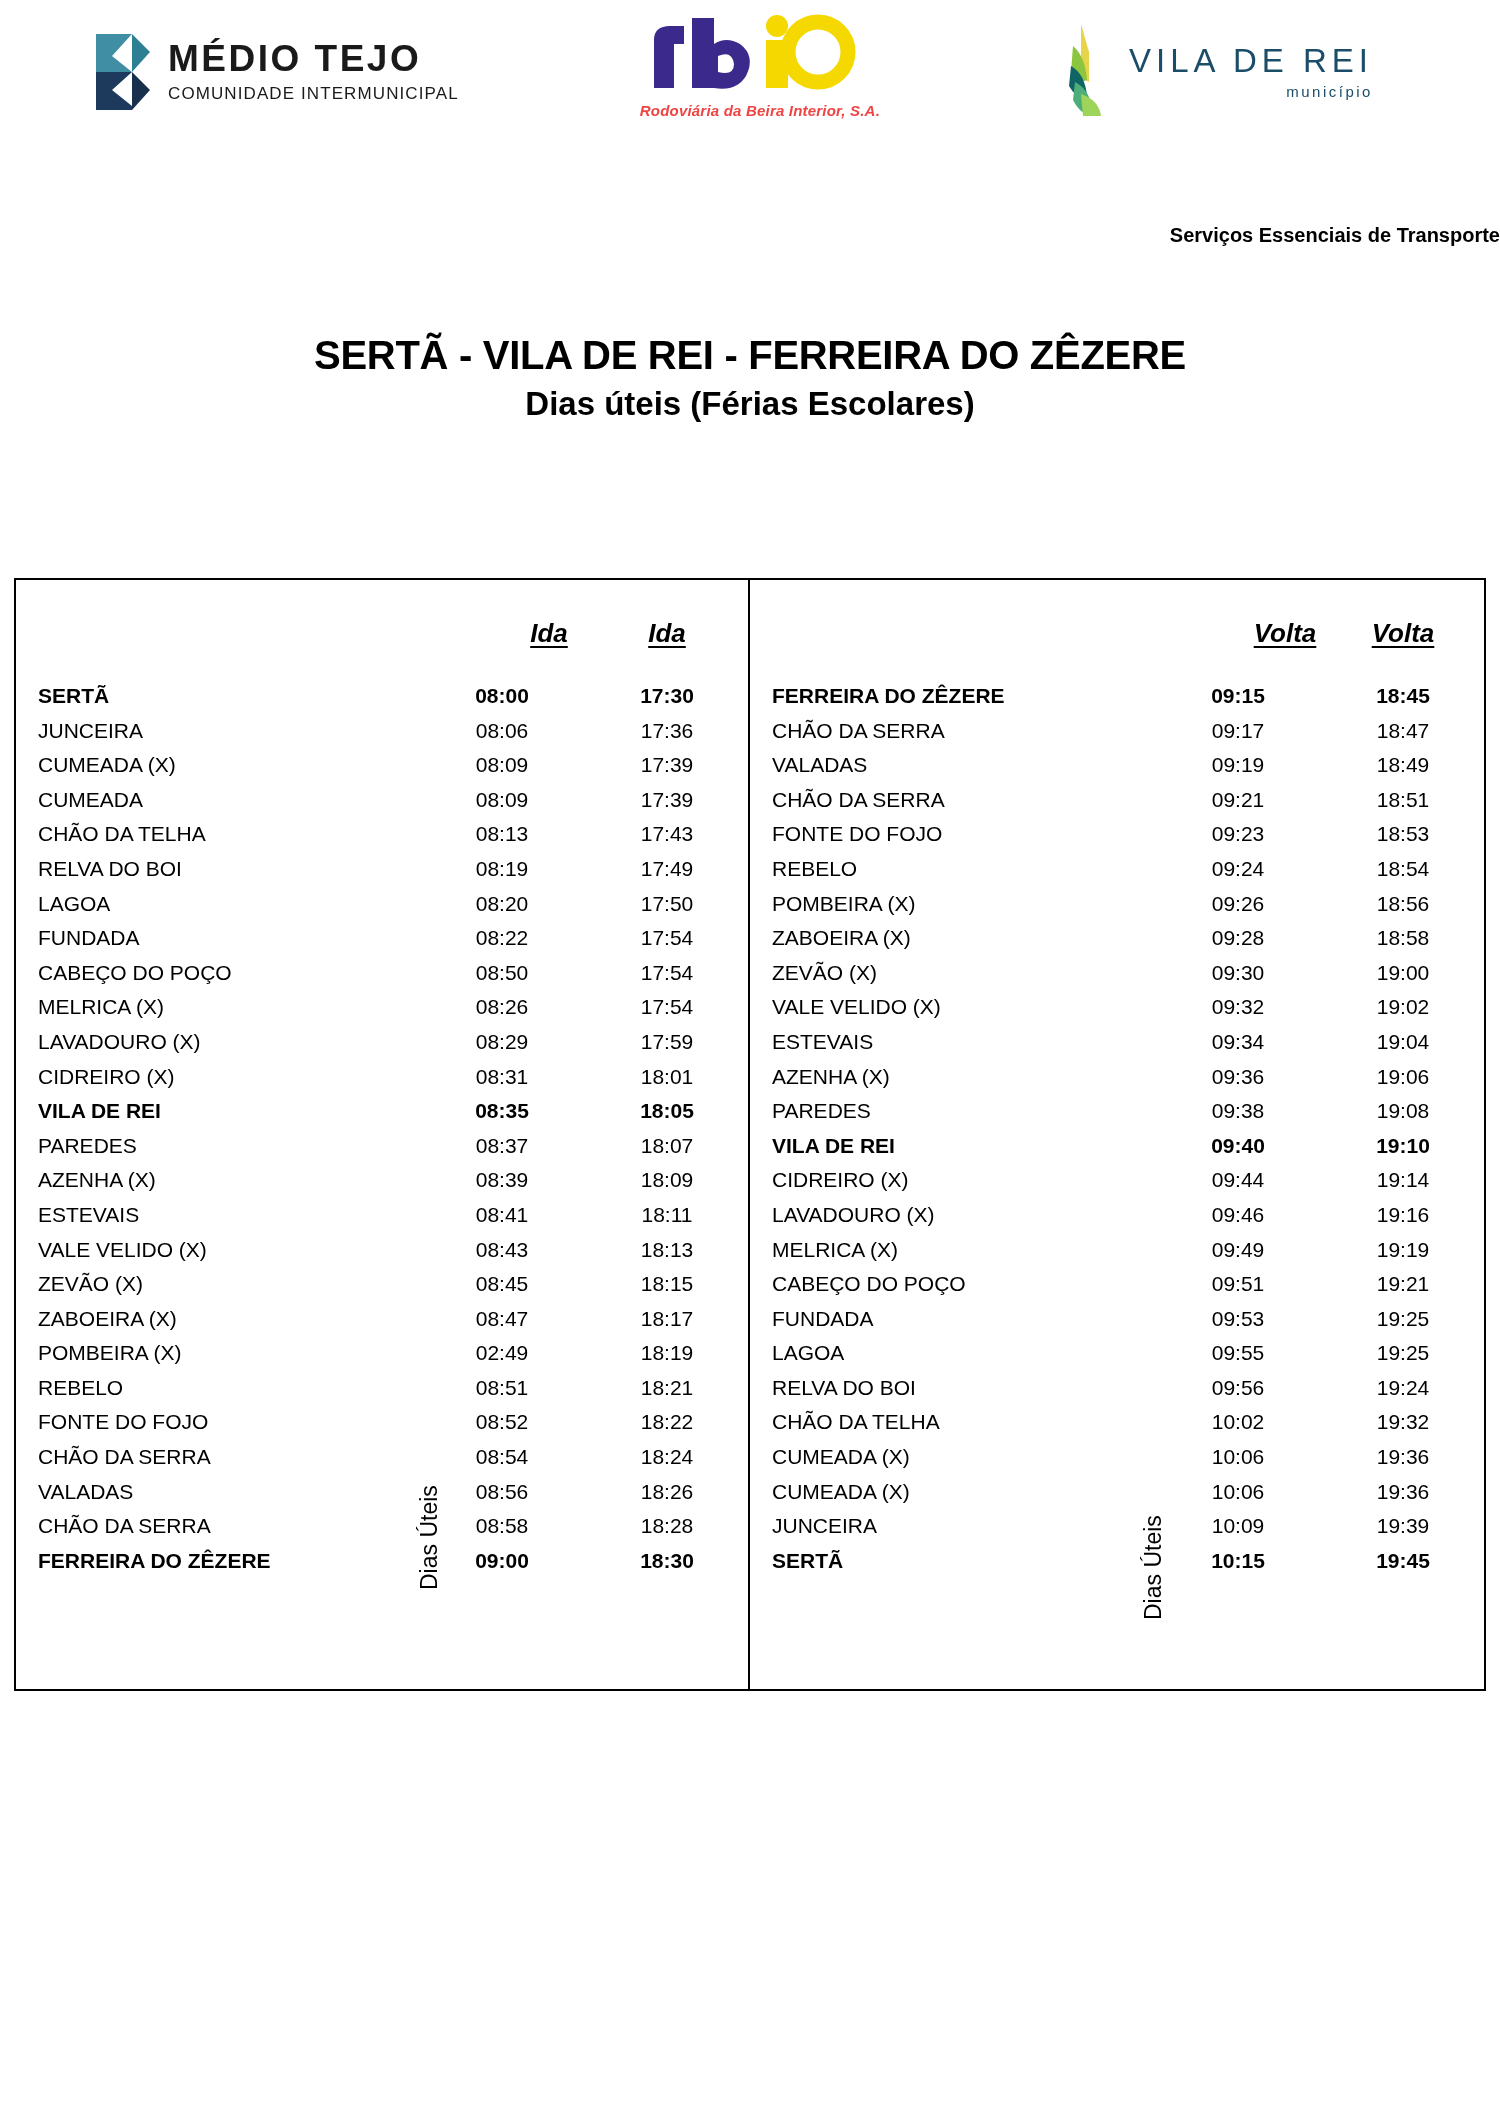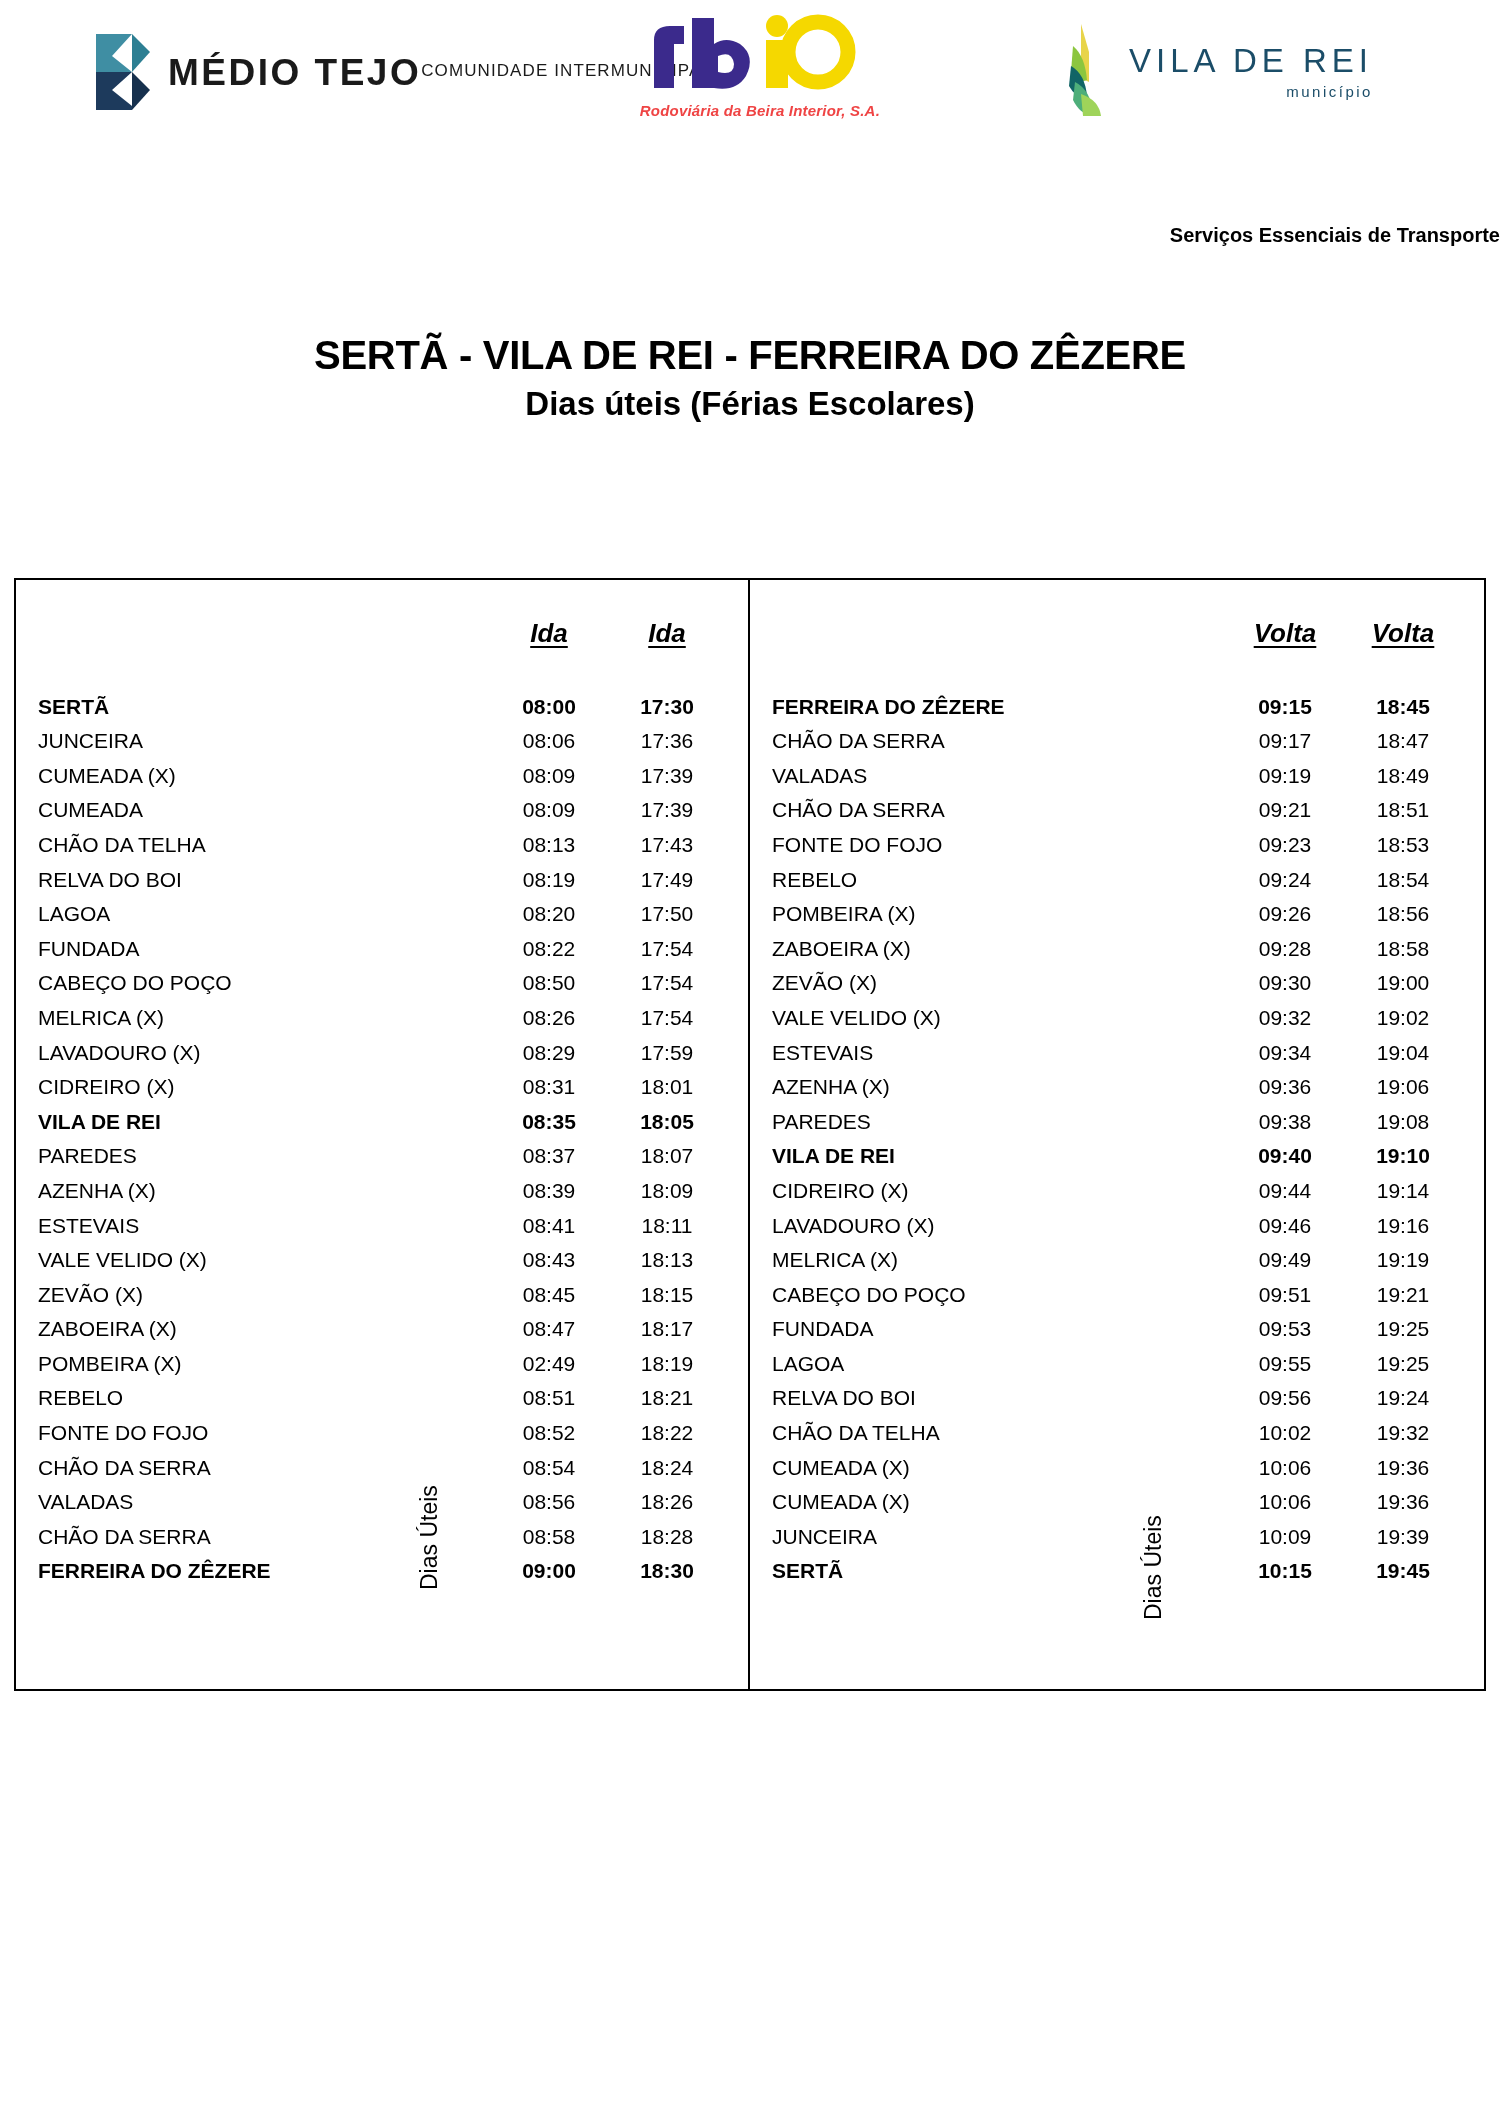--- a/index.html
+++ b/index.html
@@ -24,21 +24,21 @@
 
   .logo-mediotejo {
     position: absolute;
     left: 92px;
     top: 28px;
     display: flex;
     align-items: center;
     gap: 14px;
   }
   .mt-mark { width: 62px; height: 88px; }
-  .mt-words { display: flex; flex-direction: row; justify-content: center; }
+  .mt-words { display: flex; flex-direction: column; justify-content: center; }
   .mt-title {
     font-size: 37px;
     font-weight: 700;
     letter-spacing: 2.5px;
     line-height: 1;
     font-family: "Liberation Sans Narrow", "Liberation Sans", sans-serif;
     color: #1a1a1a;
   }
   .mt-sub {
     font-size: 17px;
@@ -157,22 +157,23 @@
     font-family: "Liberation Sans Narrow", "Liberation Sans", sans-serif;
   }
 
   .rows {
     padding-right: 22px;
     padding-top: 8px;
   }
 
   .trow {
     display: flex;
-    align-items: flex-end;
+    align-items: flex-start;
     height: 34.6px;
+    gap: 47px;
   }
   .stop {
     flex: 1 1 auto;
     padding-left: 22px;
     font-size: 21px;
     white-space: nowrap;
     font-family: "Liberation Sans Narrow", "Liberation Sans", sans-serif;
   }
   .time {
     flex: 0 0 118px;

